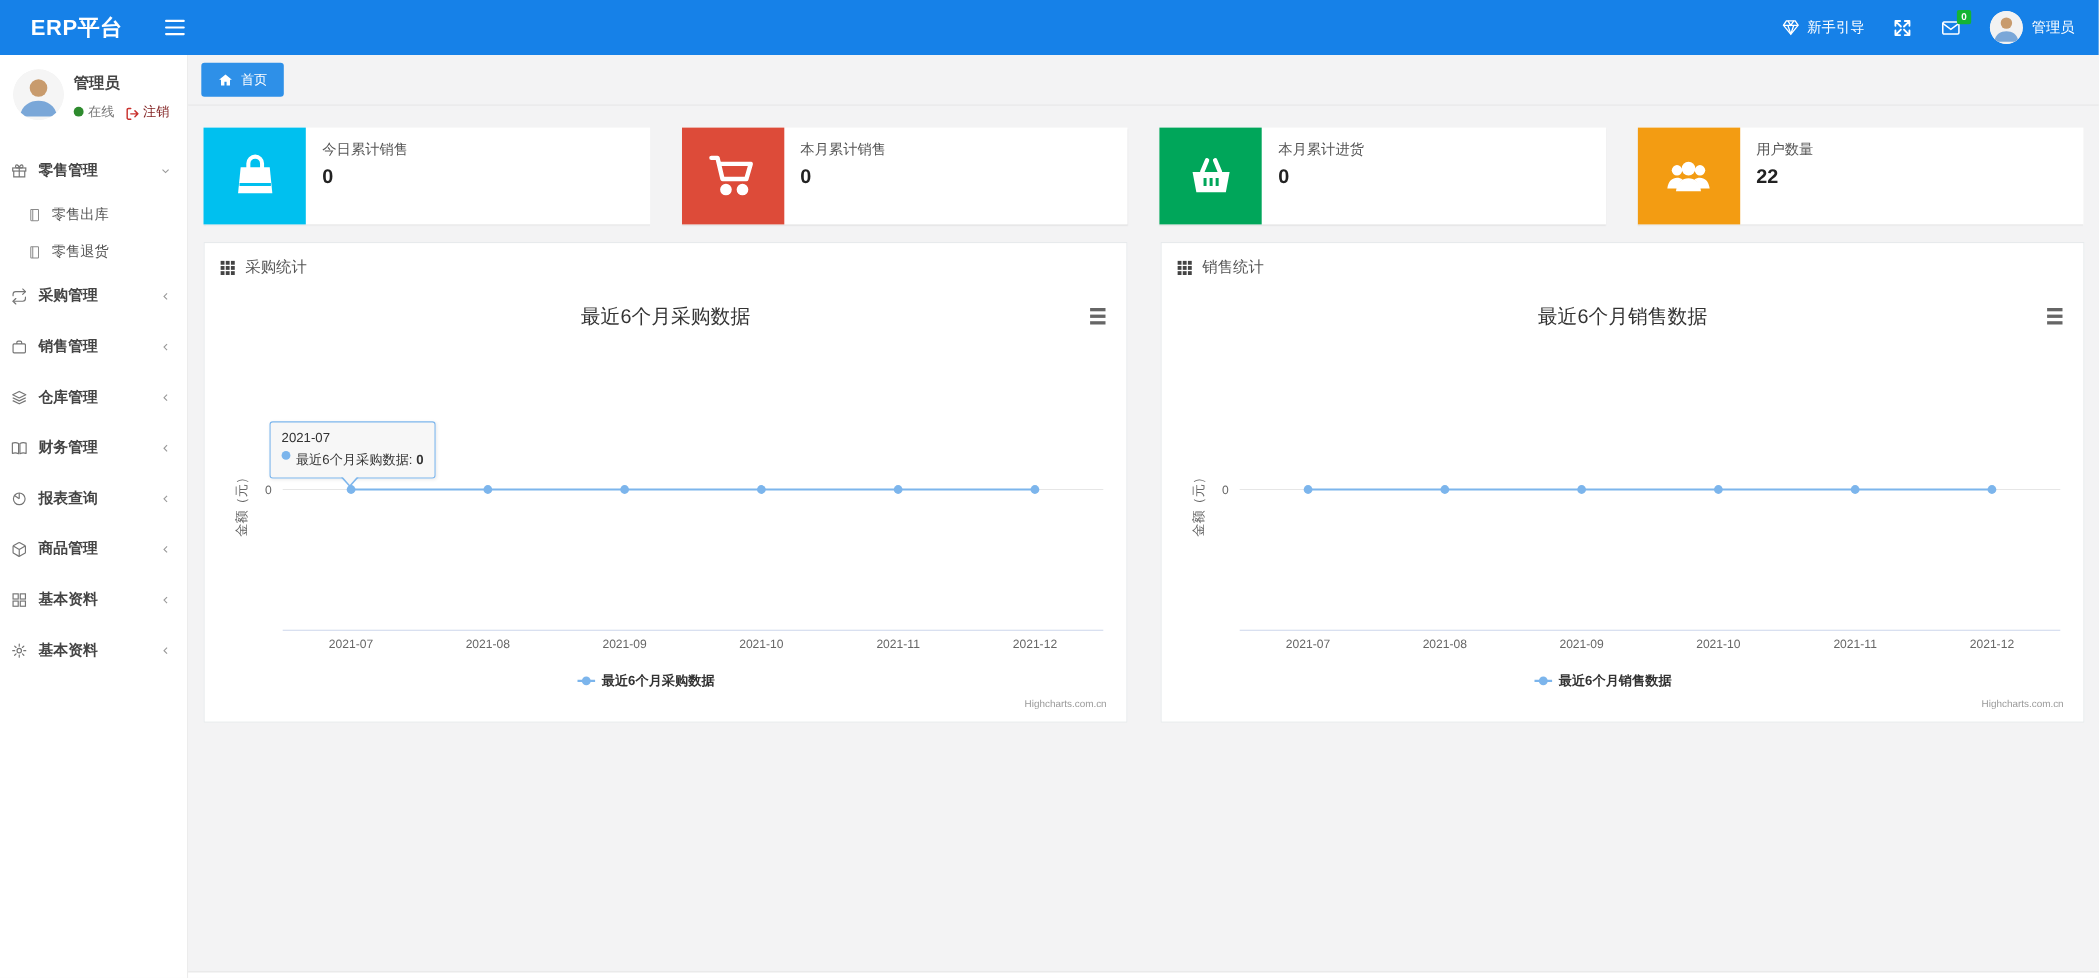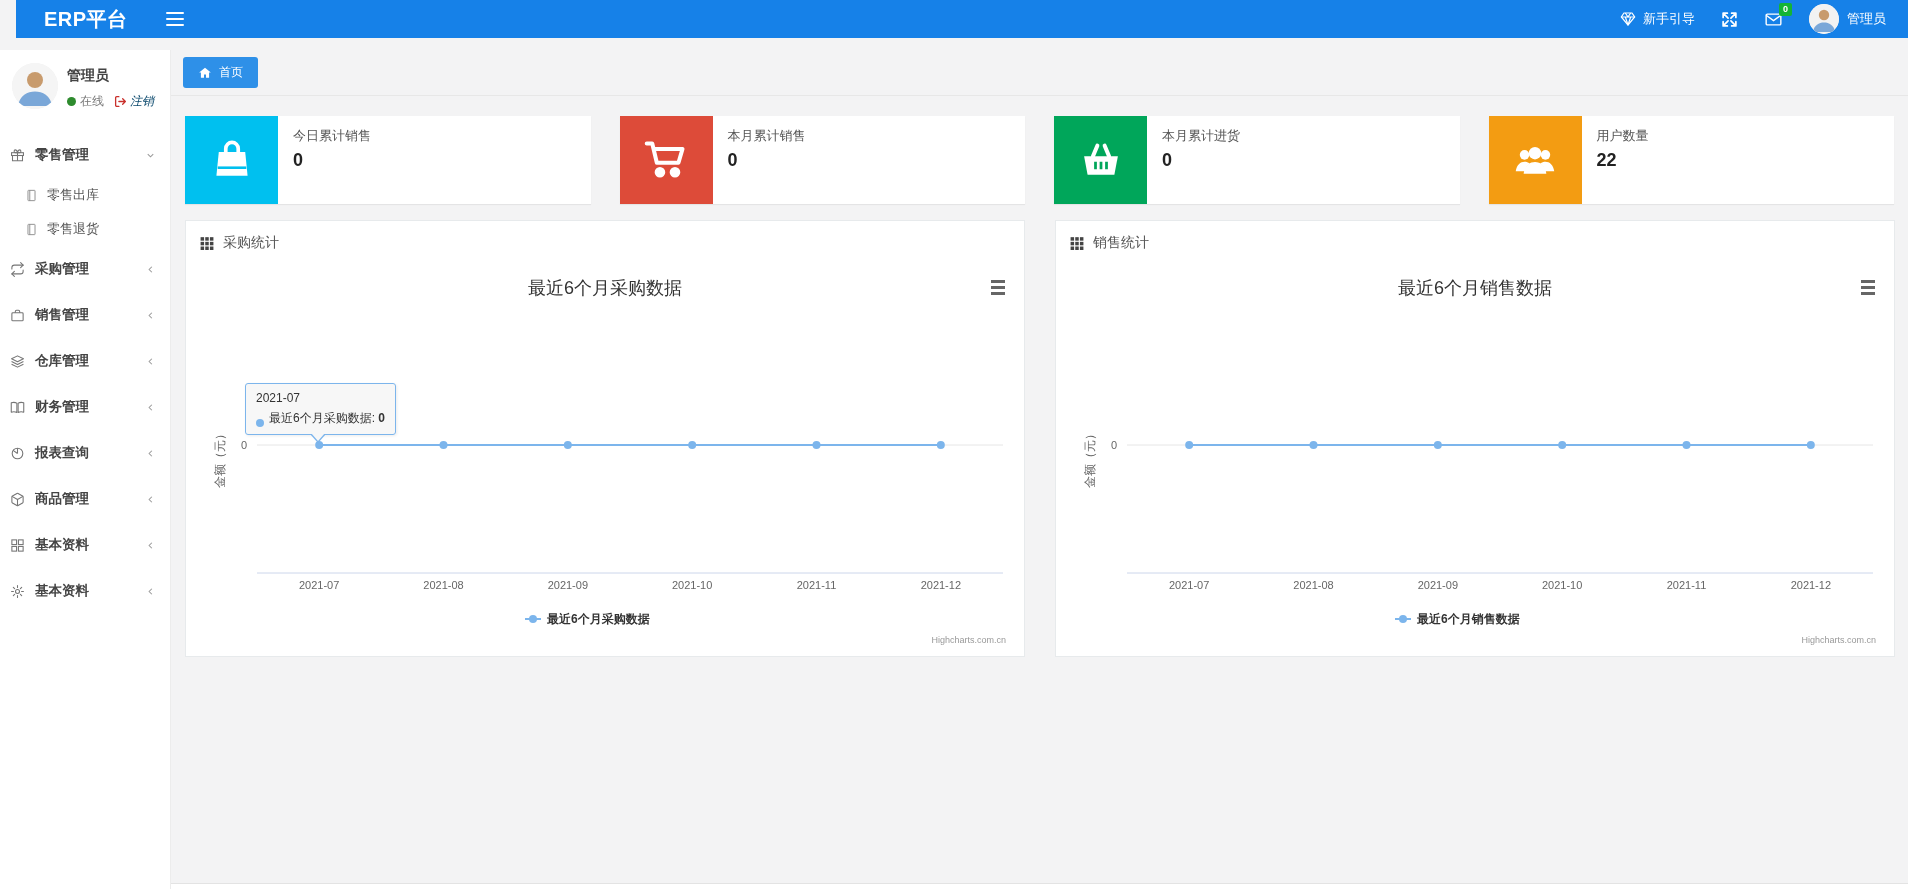--- a/index.html
+++ b/index.html
@@ -1,38 +1,38 @@
 <!DOCTYPE html>
 <html style="--navbar: #1681e8; --tab: #2e90e8; --badge: #14b434;"><head>
 <meta charset="utf-8">
 <style>
   * { margin:0; padding:0; box-sizing:border-box; }
   html,body { width:1908px; height:889px; overflow:hidden; }
   body { font-family:"Liberation Sans","DejaVu Sans",sans-serif; background:#f3f3f4; position:relative; }
 
   
-  .navbar { position:absolute; top:0; left:16px; right:0; height:38px; background:var(--navbar,#1681e8); display:flex; align-items:center; color:#fff; z-index:10; }
+  .navbar { position:absolute; top:0; left:0; right:0; height:50px; background:var(--navbar,#1681e8); display:flex; align-items:center; color:#fff; z-index:10; }
   .brand { font-size:20px; font-weight:bold; padding-left:28px; letter-spacing:.5px; }
   .hamburger { margin-left:38px; cursor:pointer; display:flex; flex-direction:column; gap:3.5px; }
   .hamburger span { width:18px; height:2.5px; background:#fff; border-radius:1px; }
   .nav-right { margin-left:auto; display:flex; align-items:center; gap:26px; padding-right:22px; font-size:13px; }
   .nav-link { display:flex; align-items:center; gap:7px; cursor:pointer; }
   .icon-btn { position:relative; cursor:pointer; display:flex; align-items:center; }
   .badge { position:absolute; top:-8px; right:-9px; background:var(--badge,#14b434); color:#fff; font-size:9px; line-height:1; padding:2px 4px; border-radius:2px; font-weight:bold; }
   .nav-user { display:flex; align-items:center; gap:8px; cursor:pointer; }
   .avatar-sm { width:30px; height:30px; border-radius:50%; background:#f1f1f1; overflow:hidden; flex:none; }
 
   
   .sidebar { position:absolute; top:50px; left:0; width:171px; bottom:0; background:#fff; border-right:1px solid #ececec; }
   .profile { padding:13px 10px 12px 12px; display:flex; gap:9px; }
   .avatar-lg { width:46px; height:46px; border-radius:50%; background:#f1f1f1; overflow:hidden; flex:none; }
   .profile-name { font-size:14px; color:#444; font-weight:bold; padding-top:4px; }
   .profile-status { display:flex; align-items:center; gap:4px; margin-top:8px; font-size:12px; color:#777; }
   .dot { width:9px; height:9px; border-radius:50%; background:#2e8b2e; display:inline-block; }
-  .logout { display:flex; align-items:center; gap:3px; margin-left:6px; cursor:pointer; color:#0c4a6e;font-style:italic; }
+  .logout { display:flex; align-items:flex-end; gap:3px; margin-left:6px; cursor:pointer; color:#7f1d1d; }
   .nav-list { margin-top:10px; }
   .nav-item { height:46px; display:flex; align-items:center; padding:0 14px 0 10px; color:#444; font-size:13.5px; font-weight:bold; cursor:pointer; }
   .nav-item .lbl { margin-left:10px; }
   .nav-item .chev { margin-left:auto; color:#999; display:flex; }
   .nav-item svg.mi { color:#757575; flex:none; }
   .sub-item { height:34px; display:flex; align-items:center; padding-left:25px; color:#555; font-size:13px; cursor:pointer; }
   .sub-item .lbl { margin-left:9px; }
   .sub-item svg { color:#8a8a8a; }
 
   
@@ -51,21 +51,21 @@
   .panel { flex:1; background:#fff; border:1px solid #e7eaec; height:437px; }
   .panel-header { padding:13px 14px 10px 14px; display:flex; align-items:center; gap:9px; font-size:14px; color:#555; }
   .panel-body { padding:0 8px; position:relative; }
   .chart { position:relative; height:392px; }
   .chart svg text { font-family:"Liberation Sans","DejaVu Sans",sans-serif; }
 
   .hc-export { position:absolute; top:14px; right:6px; width:24px; height:22px; display:flex; flex-direction:column; justify-content:center; gap:3px; align-items:center; cursor:pointer; }
   .hc-export span { width:14px; height:3px; background:#666; }
 
   .hc-tooltip { position:absolute; left:51px; top:121px; background:rgba(247,247,247,.96); border:1px solid #7cb5ec; border-radius:3px; padding:7px 10px; font-size:12px; color:#333; white-space:nowrap; box-shadow:1px 1px 3px rgba(0,0,0,.08); }
-  .tt-line { margin-top:5px; display:flex; align-items:flex-end; gap:5px; }
+  .tt-line { margin-top:5px; display:flex; align-items:flex-start; gap:5px; }
   .tt-dot { width:8px; height:8px; border-radius:50%; background:#7cb5ec; display:inline-block; }
   .tt-arrow-b { position:absolute; bottom:-9px; left:64px; width:0; height:0; border-left:8px solid transparent; border-right:8px solid transparent; border-top:9px solid #7cb5ec; }
   .tt-arrow-f { position:absolute; bottom:-7px; left:65px; width:0; height:0; border-left:7px solid transparent; border-right:7px solid transparent; border-top:8px solid rgba(247,247,247,1); }
 
   .footer-strip { position:absolute; left:0; right:0; bottom:0; height:6px; background:#fff; border-top:1px solid #e3e3e3; }
 </style>
 </head>
 <body>
 
 <header class="navbar">

